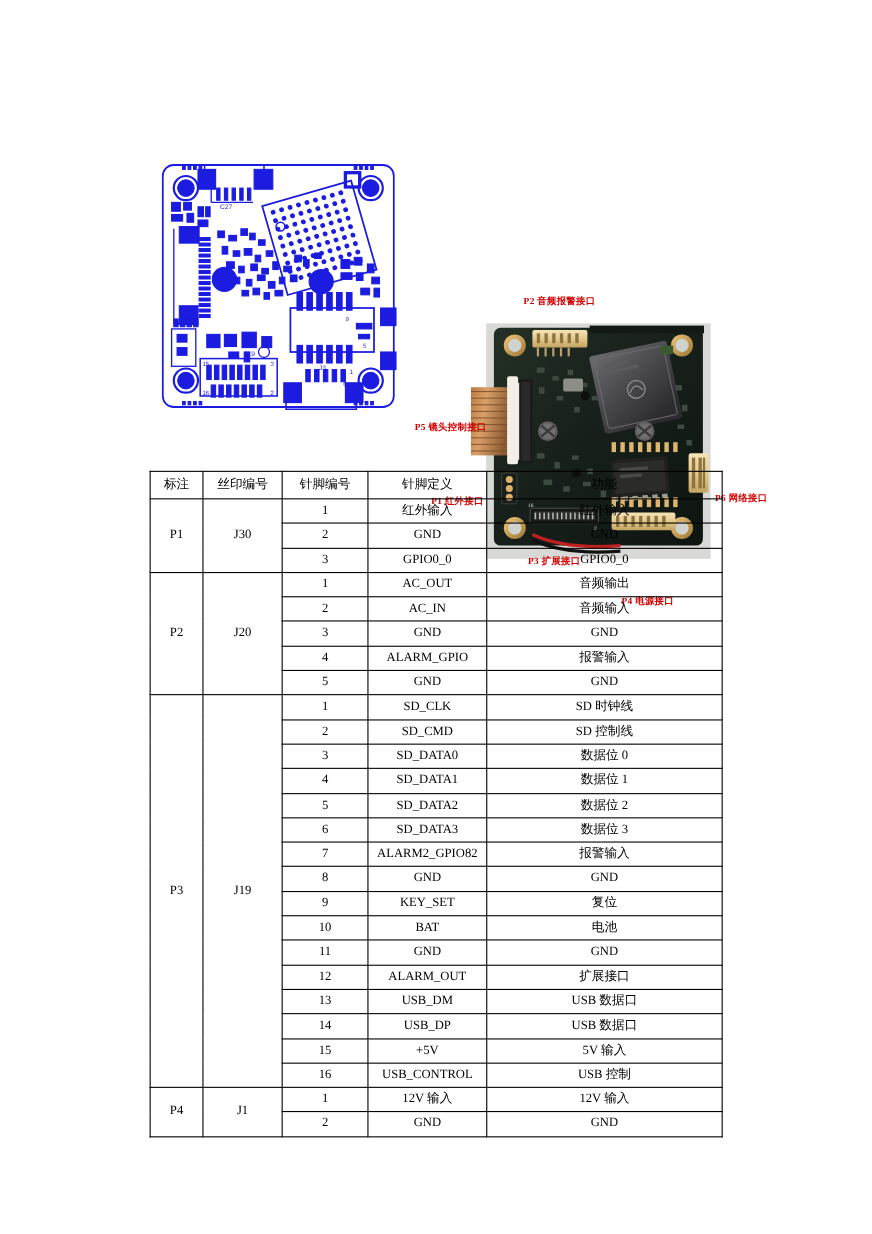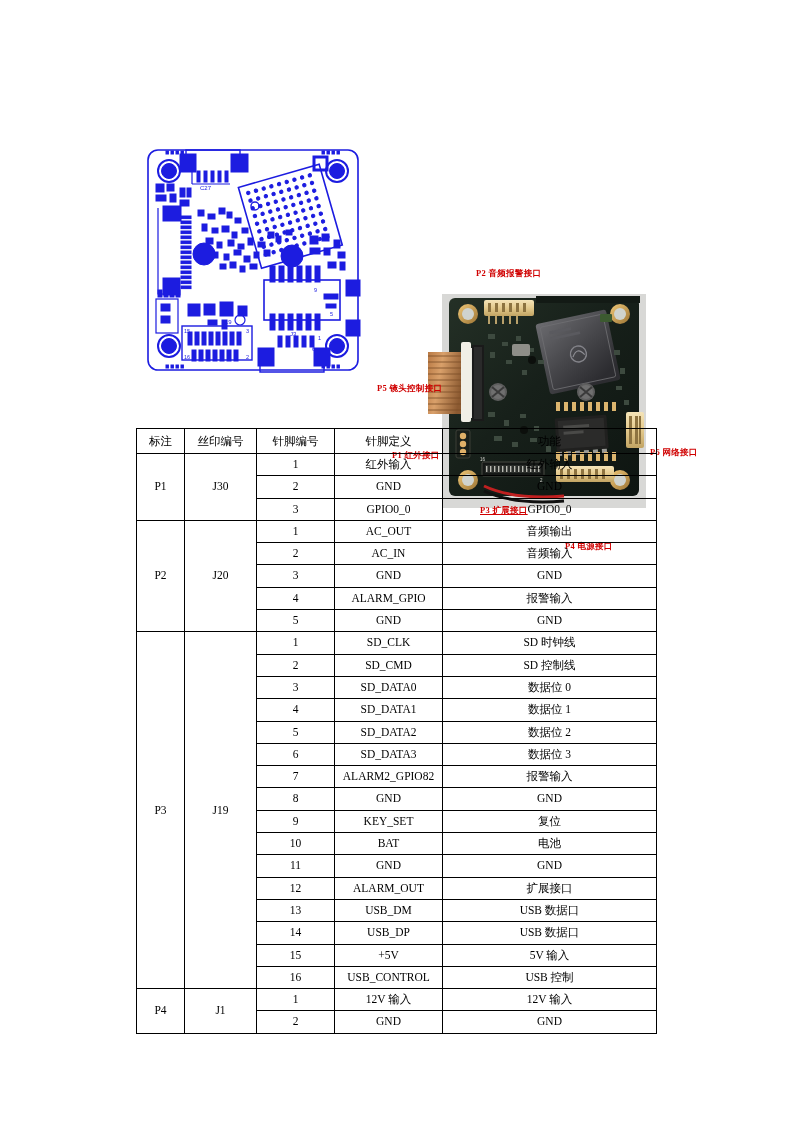--- a/index.html
+++ b/index.html
@@ -633,21 +633,21 @@
         <circle cx="96" cy="140" r="4" fill="#0c0f0c"></circle>
 
         <rect x="172" y="24" width="12" height="8" rx="1" fill="#3c5a30"></rect>
       </svg>
     </div>
 
     <div class="annot bold" style="left:476px; top:128px;">P2  音频报警接口</div>
     <div class="annot bold" style="left:377px; top:243px;text-align:center;">P5 镜头控制接口</div>
     <div class="annot bold" style="left:392px; top:310px;">P1  红外接口</div>
     <div class="annot bold" style="left:650px; top:307px;">P6 网络接口</div>
-    <div class="annot bold" style="left:480px; top:365px;text-decoration:underline;">P3  扩展接口</div>
+    <div class="annot bold" style="left:480px; top:365px;">P3  扩展接口</div>
     <div class="annot bold" style="left:565px; top:365px;margin-top:36px;">P4  电源接口</div>
   </div>
 
   <table class="pin-table">
     <colgroup>
       <col class="col-mark">
         <col class="col-silk">
         <col class="col-pinno">
         <col class="col-pindef">
         <col class="col-func">

